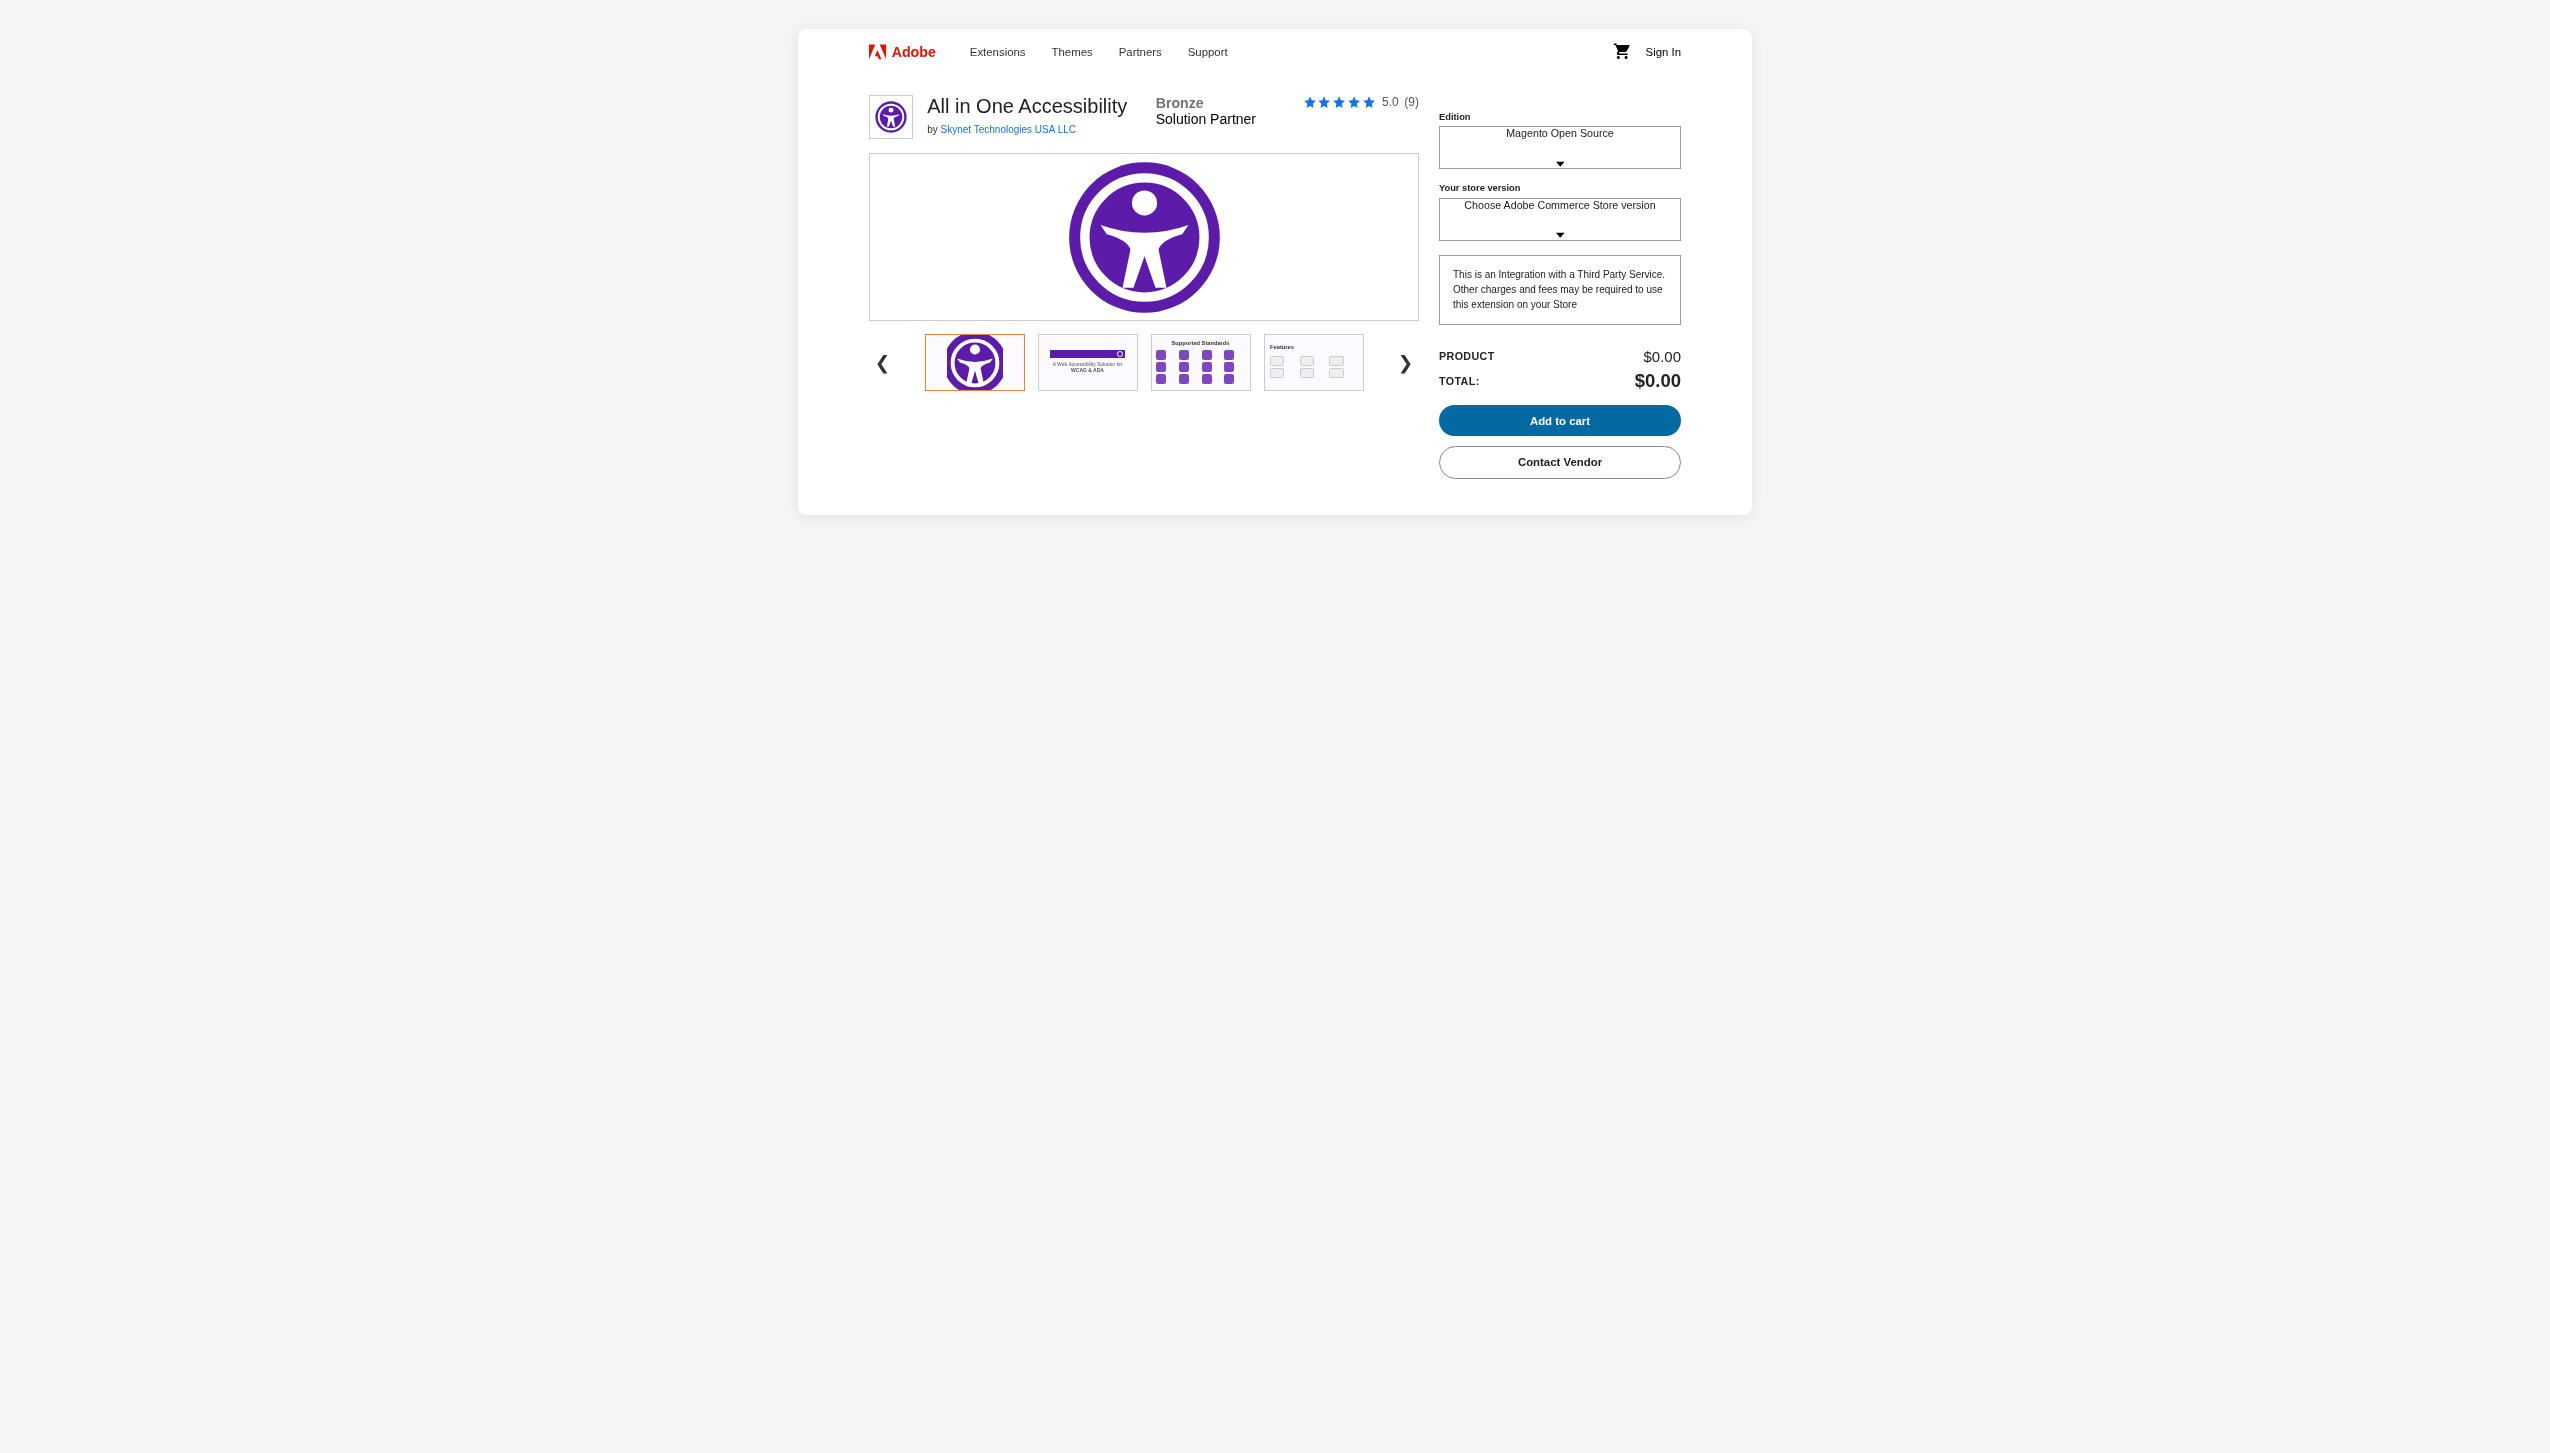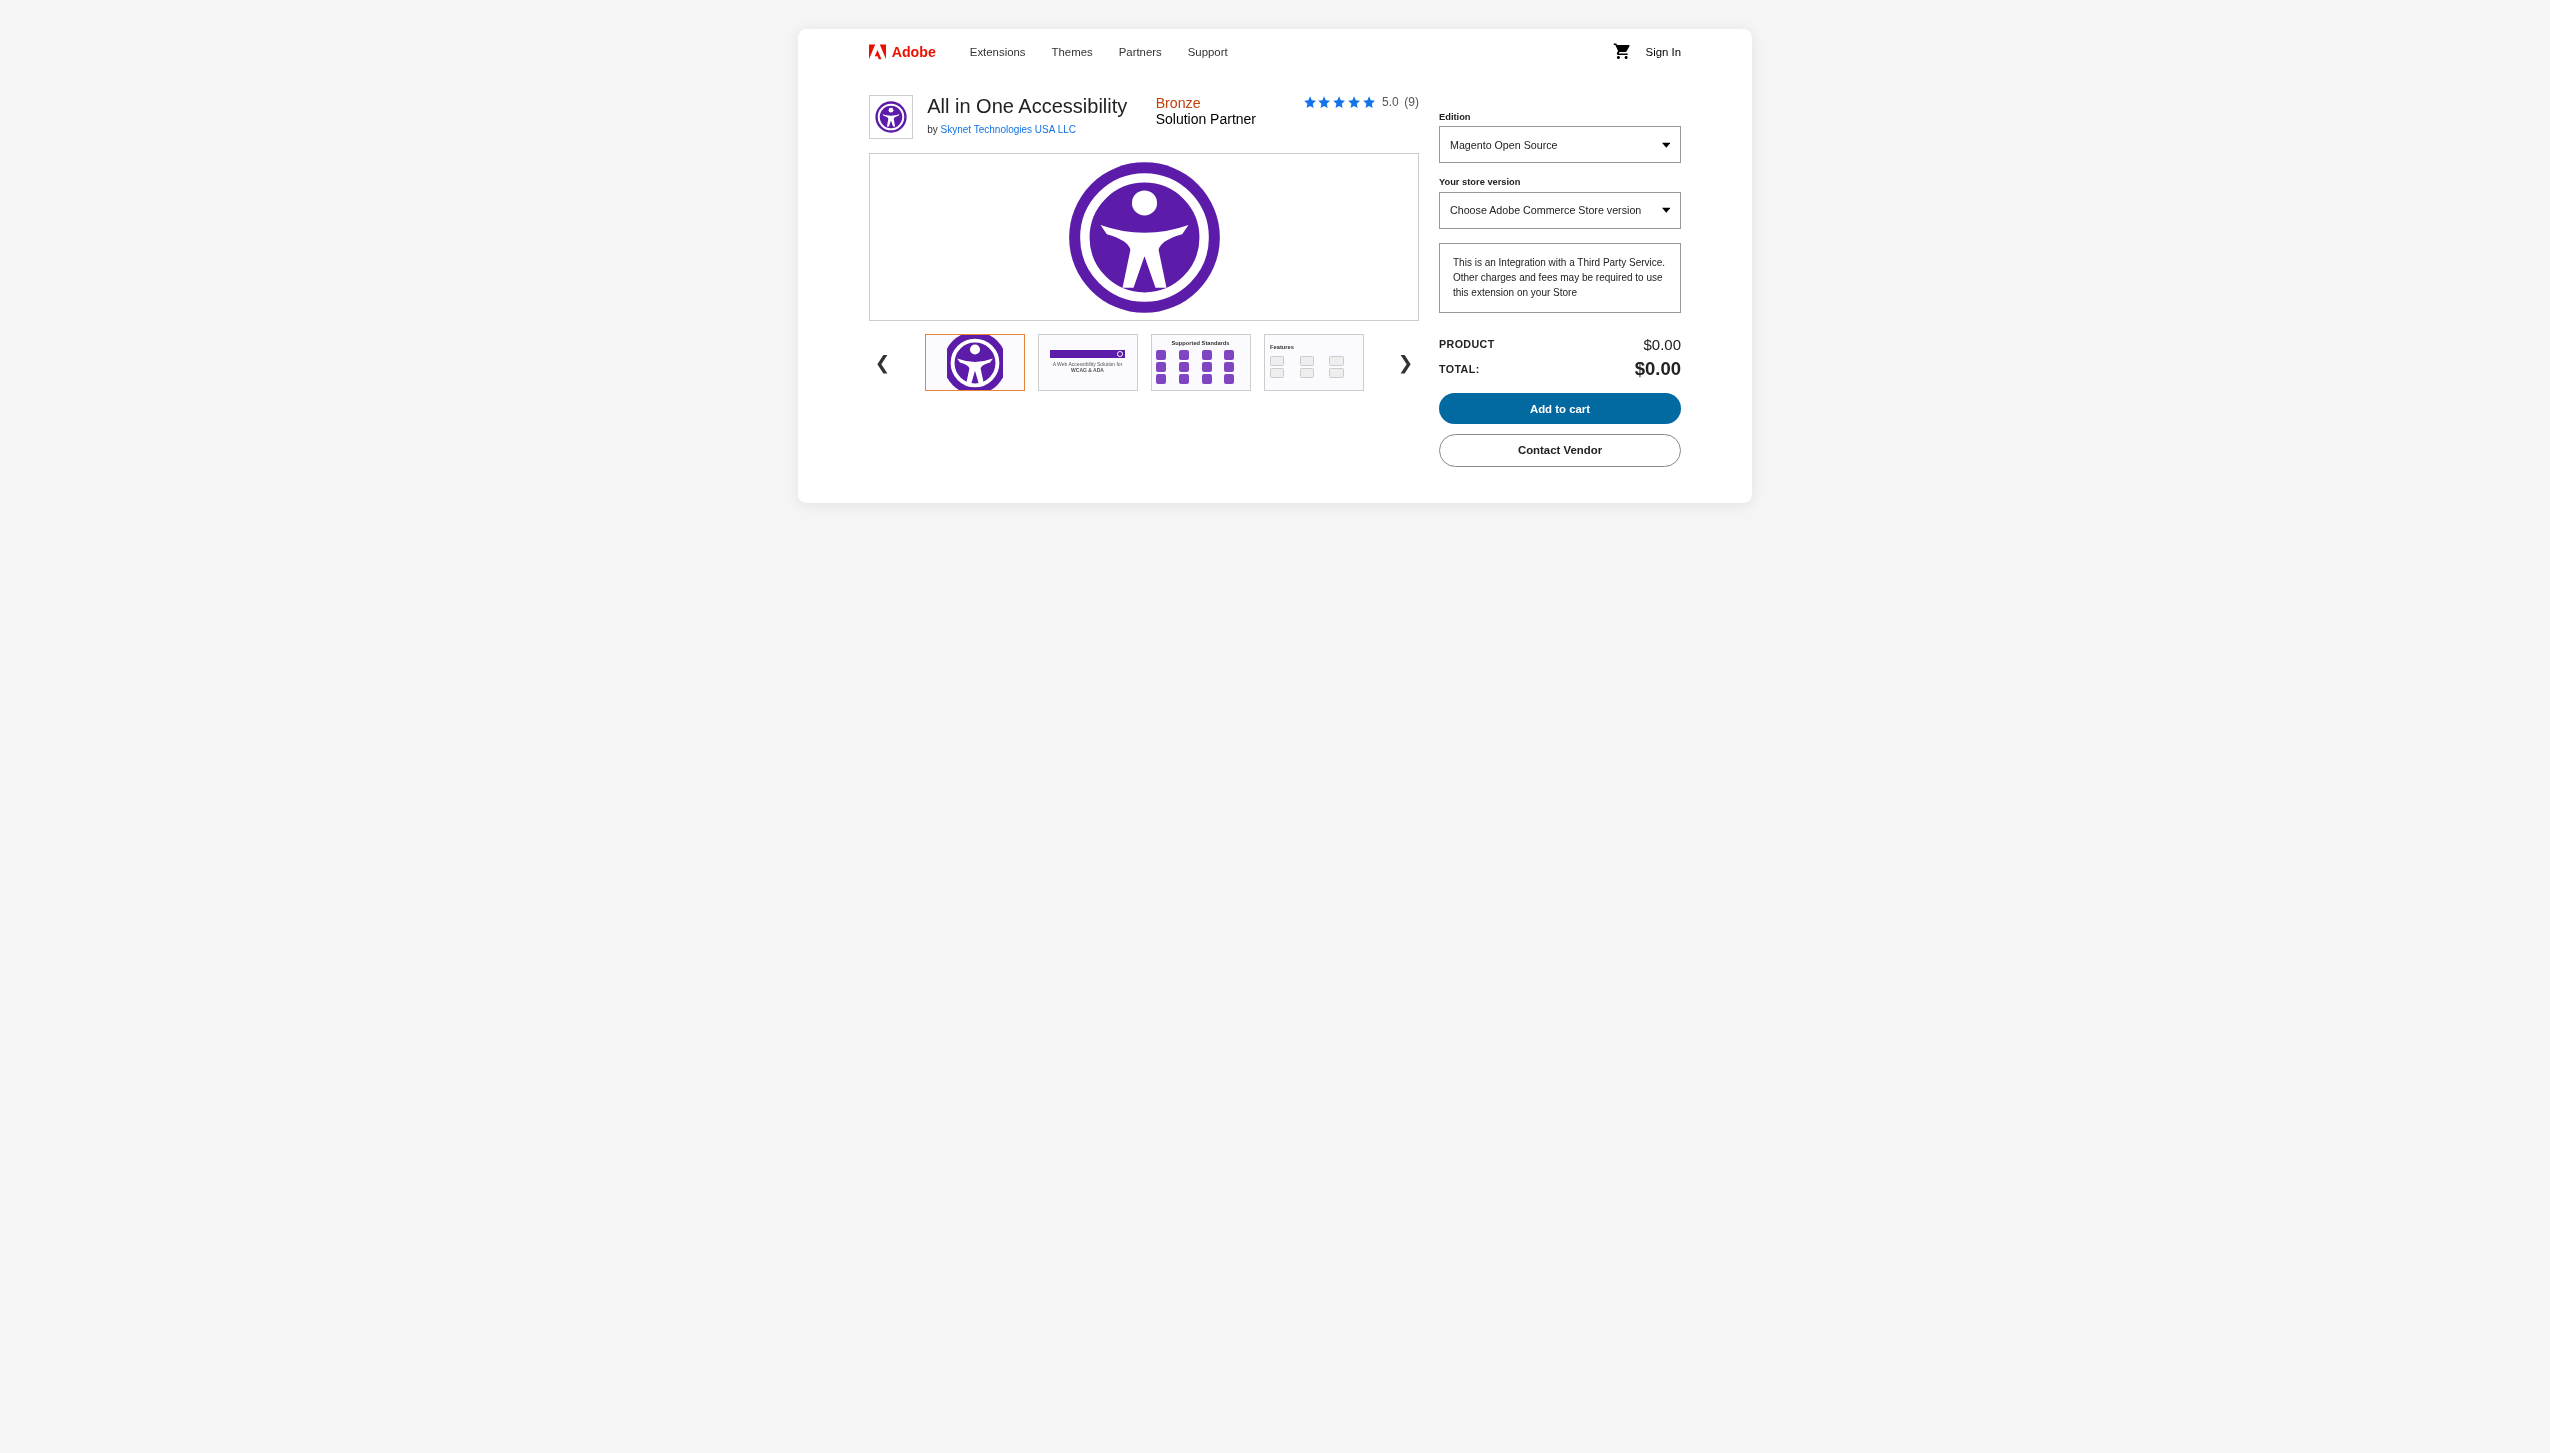--- a/index.html
+++ b/index.html
@@ -25,21 +25,21 @@
 .left { flex: 1; min-width: 0; }
 .right { width: 242px; flex-shrink: 0; padding-top: 17px; }
 
 .product-head { display: flex; gap: 14.2px; align-items: flex-start; margin-bottom: 14.2px; justify-content: space-between; }
 .prod-icon { width: 44px; height: 44px; border: 0.7px solid #ccc; display: flex; align-items: center; justify-content: center; flex-shrink: 0; }
 .prod-icon svg { width: 34px; height: 34px; }
 .prod-info h1 { font-size: 20px; font-weight: 400; color: #222; margin-bottom: 5.7px; }
 .byline { font-size: 10px; color: #333; }
 .byline a { color: #1473E6; text-decoration: none; }
 .partner { margin-left: 14.2px; }
-.partner .tier { font-size: 14.2px; font-weight: 400; color: #c2410c; }
+.partner .tier { font-size: 14.2px; font-weight: 700; color: #737373; }
 .partner .sub { font-size: 14px; font-weight: 400; color: #000; }
 .rating { margin-left: auto; display: flex; align-items: center; gap: 5.7px; }
 .stars { display: flex; gap: 0.7px; }
 .stars svg { width: 14.2px; height: 14.2px; fill: #1473E6; }
 .rating-text { font-size: 12px; color: #555; }
 
 .gallery-main { border: 0.7px solid #ccc; height: 168px; display: flex; align-items: center; justify-content: center; margin-bottom: 13px; }
 .gallery-main svg { width: 157px; height: 157px; }
 
 .thumbs-row { display: flex; align-items: center; gap: 13px; }
@@ -49,21 +49,21 @@
 .thumb.active { border: 0.7px solid #E8833A; }
 .thumb svg { width: 56px; height: 56px; }
 .thumb-preview { font-size: 5px; text-align: center; color: #555; padding: 2.8px; line-height: 1.2; }
 .thumb-preview .hdr { font-weight: 700; font-size: 5.7px; color: #333; margin-bottom: 2.1px; }
 .thumb-grid { display: grid; grid-template-columns: repeat(4, 1fr); gap: 2.1px; padding: 1.4px; }
 .thumb-grid span { width: 10px; height: 10px; background: #6a24b5; border-radius: 2.1px; display: block; opacity: 0.85; }
 .thumb-features { display: grid; grid-template-columns: repeat(3, 1fr); gap: 2.1px; padding: 2.8px; }
 .thumb-features span { width: 14.2px; height: 10px; background: #eee; border: 0.7px solid #ccc; border-radius: 1.4px; display: block; }
 
 .field-label { font-size: 9.3px; font-weight: 700; color: #222; margin-bottom: 4.3px; }
-.select { border: 0.7px solid #999; height: 37px; display: flex; align-items: center; justify-content: space-between; padding: 0 10px; font-size: 10.7px; color: #222; cursor: pointer; margin-bottom: 14.2px; }
+.select { border: 0.7px solid #999; height: 43px; display: flex; align-items: center; justify-content: space-between; padding: 0 10px; font-size: 10.7px; color: #222; cursor: pointer; margin-bottom: 14.2px; flex-direction: column; }
 .select svg { width: 8.5px; height: 8.5px; }
 
 .notice { border: 0.7px solid #999; padding: 11.4px 13px; font-size: 10px; color: #222; line-height: 1.5; margin-bottom: 23px; margin-top: 2px; }
 
 .price-row { display: flex; justify-content: space-between; align-items: center; margin-bottom: 5.7px; }
 .price-row .lbl { font-size: 10.7px; font-weight: 600; color: #222; letter-spacing: 0.4px; }
 .price-row .val { font-size: 15px; color: #222; }
 .price-row.total .val { font-size: 18.5px; font-weight: 600; }
 
 .btn { display: block; width: 100%; border-radius: 18.5px; padding: 9.3px; font-size: 11.4px; font-weight: 600; text-align: center; cursor: pointer; border: none; margin-top: 13px; }

